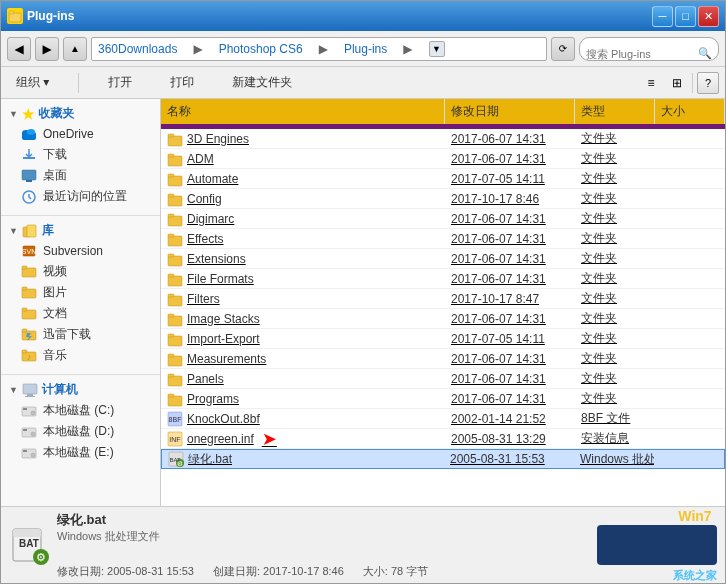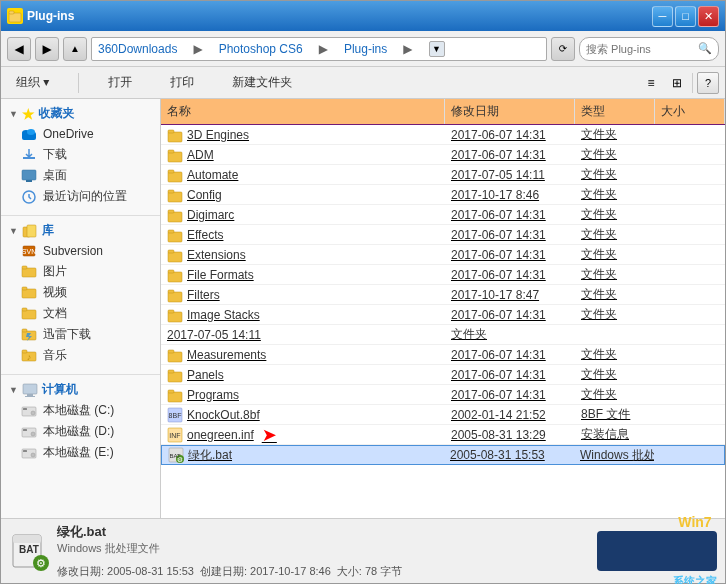--- a/index.html
+++ b/index.html
@@ -16,21 +16,21 @@
     .title-btn { width: 21px; height: 21px; border: 1px solid rgba(255,255,255,0.5); border-radius: 3px; background: linear-gradient(to bottom, #5ab0f0, #2080d0); color: white; display: flex; align-items: center; justify-content: center; font-size: 11px; cursor: pointer; }
     .title-btn.close { background: linear-gradient(to bottom, #e05050, #c02020); }
     
     
     .address-bar { background: #f0f0f0; border-bottom: 1px solid #ccc; padding: 3px 6px; display: flex; align-items: center; gap: 4px; height: 36px; flex-shrink: 0; }
     .nav-btn { width: 24px; height: 24px; background: linear-gradient(to bottom, #e8e8e8, #d0d0d0); border: 1px solid #aaa; border-radius: 3px; display: flex; align-items: center; justify-content: center; cursor: pointer; font-size: 12px; }
     .address-path { flex: 1; height: 24px; border: 1px solid #aaa; background: white; display: flex; align-items: center; padding: 0 6px; border-radius: 2px; font-size: 12px; gap: 16px; }
     .path-sep { color: #666; }
     .path-part { color: #1a6bbf; cursor: pointer; }
     .path-arrow { width: 16px; height: 16px; background: #e0e8f0; border: 1px solid #aaa; border-radius: 2px; display: flex; align-items: center; justify-content: center; font-size: 9px; cursor: pointer; }
-    .search-box { width: 140px; height: 24px; border: 1px solid #aaa; border-radius: 10px; display: flex; align-items: center; padding: 0 6px; background: white; }
+    .search-box { width: 140px; height: 24px; border: 1px solid #aaa; border-radius: 10px; display: flex; align-items: flex-end; padding: 0 6px; background: white; }
     .search-box input { border: none; outline: none; font-size: 11px; color: #999; width: 100%; background: transparent; }
     .search-icon-btn { font-size: 11px; color: #666; }
     
     
     .toolbar { background: #f0f0f0; border-bottom: 1px solid #ccc; padding: 3px 6px; display: flex; align-items: center; gap: 20px; height: 32px; flex-shrink: 0; }
     .toolbar-btn { display: flex; align-items: center; gap: 3px; padding: 3px 8px; background: transparent; border: 1px solid transparent; border-radius: 3px; cursor: pointer; font-size: 12px; color: #333; }
     .toolbar-sep { width: 1px; height: 20px; background: #ccc; }
     .toolbar-right { margin-left: auto; display: flex; align-items: center; gap: 4px; }
     .view-btn { width: 22px; height: 22px; display: flex; align-items: center; justify-content: center; cursor: pointer; border: 1px solid transparent; border-radius: 2px; }
     .help-btn { width: 22px; height: 22px; border: 1px solid #aaa; border-radius: 2px; display: flex; align-items: center; justify-content: center; cursor: pointer; font-size: 11px; background: linear-gradient(to bottom, #f8f8f8, #e0e0e0); }
@@ -45,39 +45,39 @@
     .sidebar-section-header .arrow { font-size: 9px; color: #666; }
     .sidebar-item { display: flex; align-items: center; gap: 6px; padding: 2px 8px 2px 20px; cursor: pointer; font-size: 12px; color: #333; }
     .sidebar-item .item-icon { width: 16px; height: 16px; flex-shrink: 0; }
     .sidebar-sep { height: 1px; background: #ddd; margin: 4px 0; }
     
     
     .content-area { flex: 1; display: flex; flex-direction: column; overflow: hidden; }
     
     
     .file-list-container { flex: 1; overflow: hidden; display: flex; flex-direction: column; }
-    .file-list-header { display: grid; grid-template-columns: 1fr 130px 80px 70px; background: #fdba74; border-bottom: 1px solid #701a75; padding: 0; flex-shrink: 0; }
+    .file-list-header { display: grid; grid-template-columns: 1fr 130px 80px 70px; background: #eab308; border-bottom: 5px solid #701a75; padding: 0; flex-shrink: 0; }
     .col-header { padding: 4px 6px; font-size: 12px; color: #333; border-right: 1px solid #ddd; cursor: pointer; white-space: nowrap; overflow: hidden; }
     .file-list-body { flex: 1; overflow-y: auto; overflow-x: hidden; background: white; text-decoration: underline; }
     .file-row { display: grid; grid-template-columns: 1fr 130px 80px 70px; align-items: center; height: 20px; border-bottom: 1px solid #f0f0f0; cursor: pointer; }
     .file-row.selected { background: #cce0ff; border: 1px solid #4a90d9; }
     .file-cell { padding: 2px 6px; font-size: 12px; color: #333; white-space: nowrap; overflow: hidden; text-overflow: ellipsis; display: flex; align-items: center; gap: 4px; }
     
     
     .file-list-body::-webkit-scrollbar { width: 16px; }
     .file-list-body::-webkit-scrollbar-track { background: #f0f0f0; }
     .file-list-body::-webkit-scrollbar-thumb { background: #c0c0c0; border: 1px solid #999; }
     
     
     .status-bar { background: #f0f0f0; border-top: 1px solid #ccc; padding: 4px 8px; display: flex; align-items: center; gap: 8px; flex-shrink: 0; min-height: 50px; }
     .status-icon { width: 40px; height: 40px; flex-shrink: 0; }
     .status-info { flex: 1; }
     .status-name { font-size: 13px; font-weight: bold; color: #333; }
     .status-type { font-size: 11px; color: #666; }
-    .status-details { display: flex; gap: 6px; margin-top: 8px; }
+    .status-details { display: flex; gap: 19px; margin-top: 20px; }
     .status-detail { font-size: 11px; color: #555; }
     .status-logo { width: 120px; height: 40px; flex-shrink: 0; display: flex; align-items: center; justify-content: flex-end; background: #1a3a6b; border-radius: 4px; }
     
     
     .star-icon { color: #ffd700; font-size: 14px; }
     
     
     .sidebar::-webkit-scrollbar { width: 12px; }
     .sidebar::-webkit-scrollbar-track { background: #f0f0f0; }
     .sidebar::-webkit-scrollbar-thumb { background: #c0c0c0; border: 1px solid #999; }
@@ -196,28 +196,28 @@
               <rect x="2" y="3" width="12" height="10" rx="1" fill="#cc6600" stroke="#994400" stroke-width="0.5"></rect>
               <text x="8" y="11" font-size="7" text-anchor="middle" fill="white">SVN</text>
             </svg>
           <span>Subversion</span>
         </div>
         <div class="sidebar-item">
           <svg class="item-icon" viewBox="0 0 16 16">
               <rect x="1" y="4" width="14" height="9" rx="1" fill="#f0c040" stroke="#c09010" stroke-width="0.5"></rect>
               <rect x="1" y="2" width="5" height="3" rx="1" fill="#f0c040" stroke="#c09010" stroke-width="0.5"></rect>
             </svg>
-          <span>图片</span>
+          <span>视频</span>
         </div>
         <div class="sidebar-item">
           <svg class="item-icon" viewBox="0 0 16 16">
               <rect x="1" y="4" width="14" height="9" rx="1" fill="#f0c040" stroke="#c09010" stroke-width="0.5"></rect>
               <rect x="1" y="2" width="5" height="3" rx="1" fill="#f0c040" stroke="#c09010" stroke-width="0.5"></rect>
             </svg>
-          <span>视频</span>
+          <span>图片</span>
         </div>
         <div class="sidebar-item">
           <svg class="item-icon" viewBox="0 0 16 16">
               <rect x="1" y="4" width="14" height="9" rx="1" fill="#f0c040" stroke="#c09010" stroke-width="0.5"></rect>
               <rect x="1" y="2" width="5" height="3" rx="1" fill="#f0c040" stroke="#c09010" stroke-width="0.5"></rect>
             </svg>
           <span>文档</span>
         </div>
         <div class="sidebar-item">
           <svg class="item-icon" viewBox="0 0 16 16">
@@ -411,20 +411,28 @@
                   <rect x="1" y="3" width="6" height="3" rx="1" fill="#f0c040" stroke="#c09010" stroke-width="0.5"></rect>
                 </svg>
       <span>Image Stacks</span>
 
     </div>
     <div class="file-cell">2017-06-07 14:31</div>
     <div class="file-cell">文件夹</div>
     <div class="file-cell"></div>
   </div>
             <div class="file-row">
+    <div class="file-cell">
+      <svg width="16" height="16" viewBox="0 0 16 16">
+                  <rect x="1" y="5" width="14" height="10" rx="1" fill="#f0c040" stroke="#c09010" stroke-width="0.5"></rect>
+                  <rect x="1" y="3" width="6" height="3" rx="1" fill="#f0c040" stroke="#c09010" stroke-width="0.5"></rect>
+                </svg>
+      <span>Import-Export</span>
+
+    </div>
     <div class="file-cell">2017-07-05 14:11</div>
     <div class="file-cell">文件夹</div>
     <div class="file-cell"></div>
   </div>
             <div class="file-row">
     <div class="file-cell">
       <svg width="16" height="16" viewBox="0 0 16 16">
                   <rect x="1" y="5" width="14" height="10" rx="1" fill="#f0c040" stroke="#c09010" stroke-width="0.5"></rect>
                   <rect x="1" y="3" width="6" height="3" rx="1" fill="#f0c040" stroke="#c09010" stroke-width="0.5"></rect>
                 </svg>

